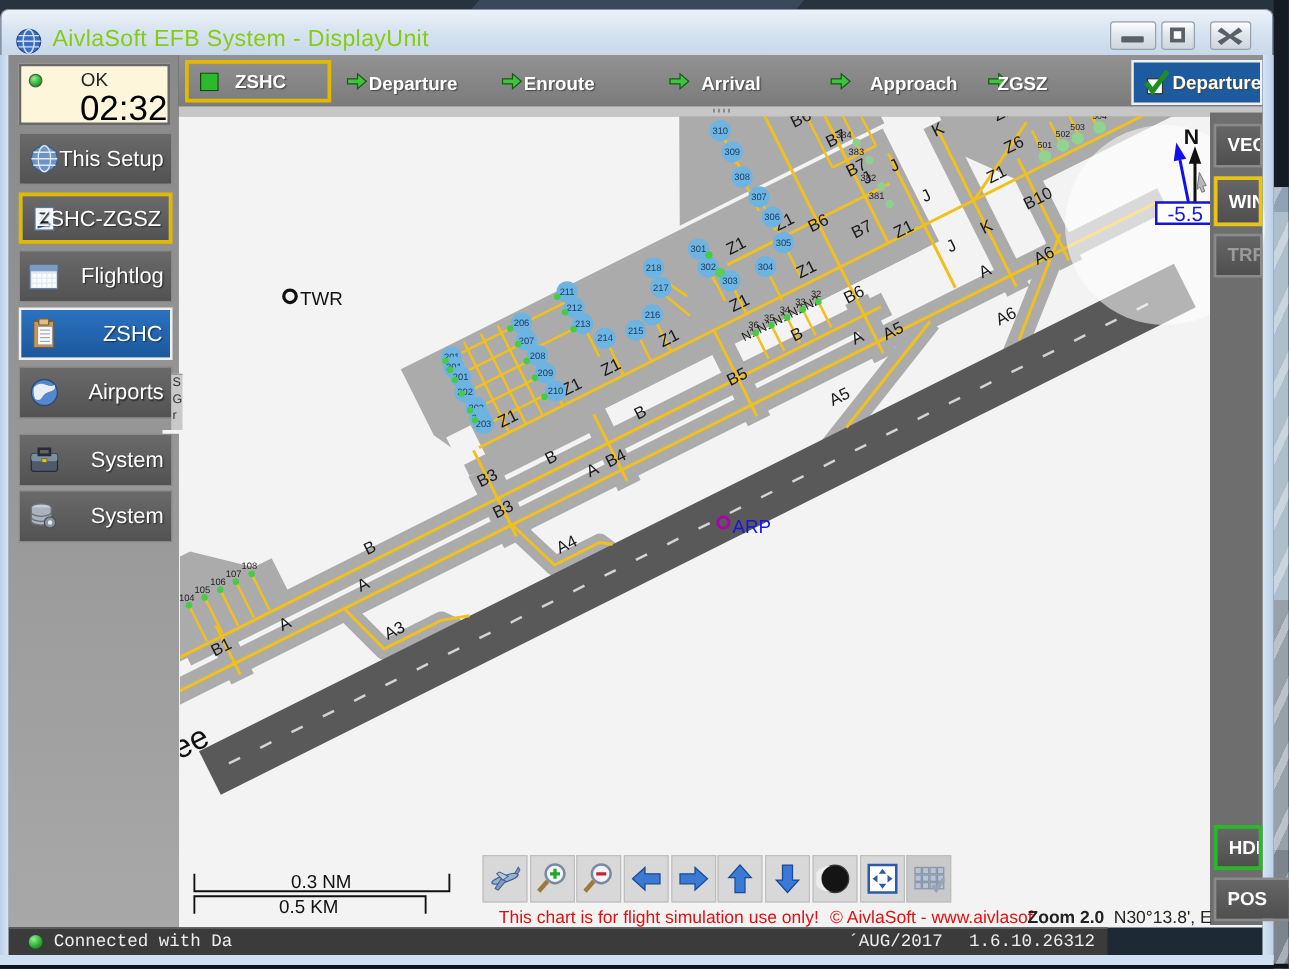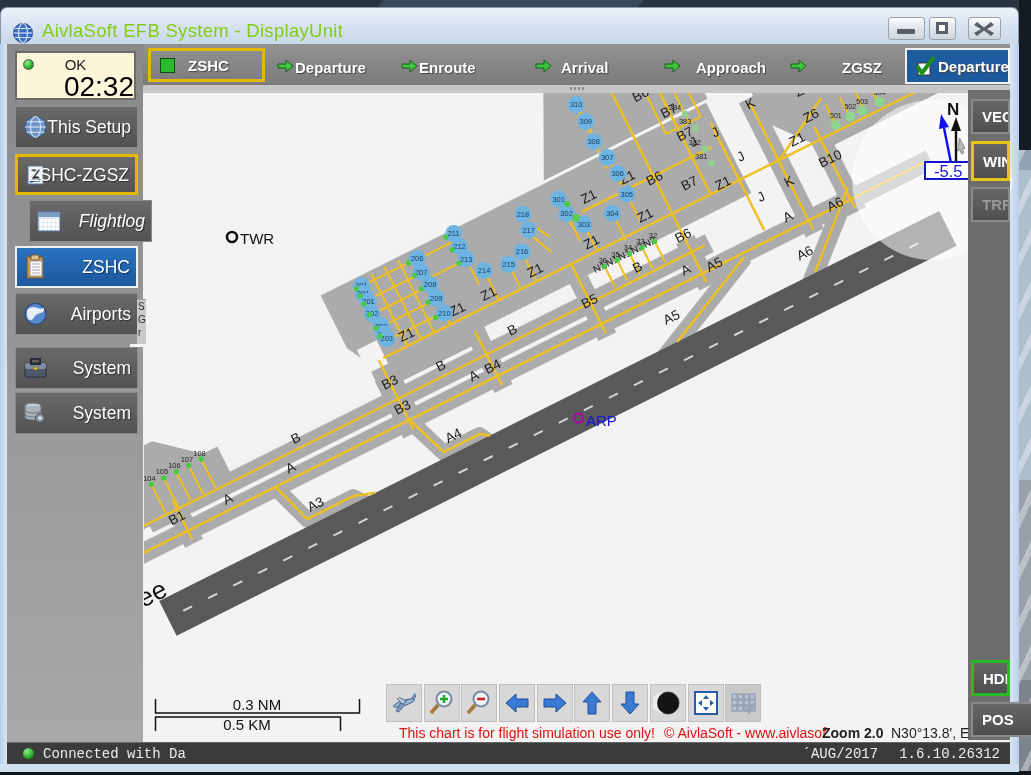--- a/index.html
+++ b/index.html
@@ -321,21 +321,21 @@
       <path d="M1 5 h8 v-4 l7 6 -7 6 v-4 h-8 z" fill="#3ec53e" stroke="#185818" stroke-width="1"></path>
     </svg></div>
 <div class="navlab" style="left:561px;top:59px">Arrival</div>
 <div style="left:664px;top:57px"><svg width="17" height="14" viewBox="0 0 17 14" style="vertical-align:-2px">
       <path d="M1 5 h8 v-4 l7 6 -7 6 v-4 h-8 z" fill="#3ec53e" stroke="#185818" stroke-width="1"></path>
     </svg></div>
 <div class="navlab" style="left:696px;top:59px">Approach</div>
 <div style="left:790px;top:57px"><svg width="17" height="14" viewBox="0 0 17 14" style="vertical-align:-2px">
       <path d="M1 5 h8 v-4 l7 6 -7 6 v-4 h-8 z" fill="#3ec53e" stroke="#185818" stroke-width="1"></path>
     </svg></div>
-<div class="navlab" style="left:842px;top:59px">ZGSZ</div>
+<div class="navlab" style="left:798px;top:59px">ZGSZ</div>
 <div style="left:905px;top:48px;width:105px;height:36px;background:#1d5a9e;border:2px solid #f0f0f0;display:flex;align-items:center;overflow:hidden">
     <svg width="24" height="24" viewBox="0 0 24 24" style="margin-left:6px;flex:none">
       <rect x="5" y="9" width="12" height="12" fill="#fff" stroke="#333"></rect>
       <path d="M4 12 L9 19 L21 3" fill="none" stroke="#1e8f1e" stroke-width="4"></path>
     </svg>
     <span class="navlab" style="margin-left:1px">Departure</span>
   </div>
 <div style="left:15px;top:51px;width:121px;height:49px;background:#fdf6da;border:2px solid #6a6a6a">
     <div style="left:6px;top:6px;width:11px;height:11px;border-radius:50%;position:absolute;background:radial-gradient(circle at 35% 30%,#8ef08e,#2eae2e 60%,#157015);border:1px solid #456045"></div>
     <div style="position:absolute;left:0;top:3px;width:100%;text-align:center;font-size:15px;color:#222">OK</div>
@@ -352,21 +352,21 @@
     <span style="position:absolute;right:6px;top:50%;transform:translateY(-50%)">This Setup</span>
   </div>
 <div class="btn" style="left:15px;top:154px;width:123px;height:42px;border:3px solid #e3b900;height:41px">
     <div style="left:7px;top:50%;transform:translateY(-50%);line-height:0"><svg width="22" height="22" viewBox="0 0 22 22" style="flex:none">
         <rect x="3" y="2" width="15" height="18" fill="#f4f8fc" stroke="#5a779c"></rect>
         <path d="M5 15 L17 15 L5 19 Z" fill="#3a72c4"></path>
         <text x="10" y="14" font-size="13" font-weight="bold" fill="#223" text-anchor="middle">Z</text>
       </svg></div>
     <span style="position:absolute;right:6px;top:50%;transform:translateY(-50%)">ZSHC-ZGSZ</span>
   </div>
-<div class="btn" style="left:29px;top:200px;width:123px;height:42px;font-style:italic;">
+<div class="btn" style="left:15px;top:200px;width:123px;height:42px;">
     <div style="left:7px;top:50%;transform:translateY(-50%);line-height:0"><svg width="24" height="22" viewBox="0 0 24 22" style="flex:none">
         <rect x="1" y="2" width="22" height="19" fill="#dfe8f2" stroke="#5a77a0"></rect>
         <rect x="1" y="2" width="22" height="5" fill="#7a9cc4"></rect>
         <g fill="#fff">
           <rect x="3" y="9" width="3" height="3"></rect>
           <rect x="7" y="9" width="3" height="3"></rect>
           <rect x="11" y="9" width="3" height="3"></rect>
           <rect x="15" y="9" width="3" height="3"></rect>
           <rect x="19" y="9" width="3" height="3"></rect>
           <rect x="3" y="13" width="3" height="3"></rect>
@@ -510,16 +510,16 @@
         <rect x="16" y="18" width="5" height="5"></rect>
         <rect x="22" y="18" width="5" height="5"></rect>
       </g>
       <path d="M18 20 L21 24 L27 15" stroke="#9aa4b4" stroke-width="3" fill="none"></path>
     </svg>
   </div>
 <div style="left:399px;top:725px;font-size:14px;color:#e01010">This chart is for flight simulation use only!</div>
 <div style="left:664px;top:725px;font-size:14px;color:#e01010">© AivlaSoft - www.aivlasof</div>
 <div style="left:822px;top:725px;font-size:14px;color:#222;font-weight:bold">Zoom 2.0</div>
 <div style="left:891px;top:725px;font-size:14px;color:#222">N30°13.8', E</div>
-<div style="left:7px;top:742px;width:1003px;height:22px;background:#3b3b3b;border-top:1px solid #666">
+<div style="left:7px;top:742px;width:879px;height:22px;background:#3b3b3b;border-top:1px solid #666">
     <div style="position:absolute;left:16px;top:5px;width:11px;height:11px;border-radius:50%;background:radial-gradient(circle at 35% 30%,#90f090,#28a828 60%,#117011)"></div>
     <div style="position:absolute;left:36px;top:3px;font-family:'Liberation Mono',monospace;font-size:14px;color:#eee">Connected with Da</div>
     <div style="position:absolute;right:10px;top:3px;font-family:'Liberation Mono',monospace;font-size:14px;color:#eee">´AUG/2017  1.6.10.26312</div>
   </div>
 </body></html>

